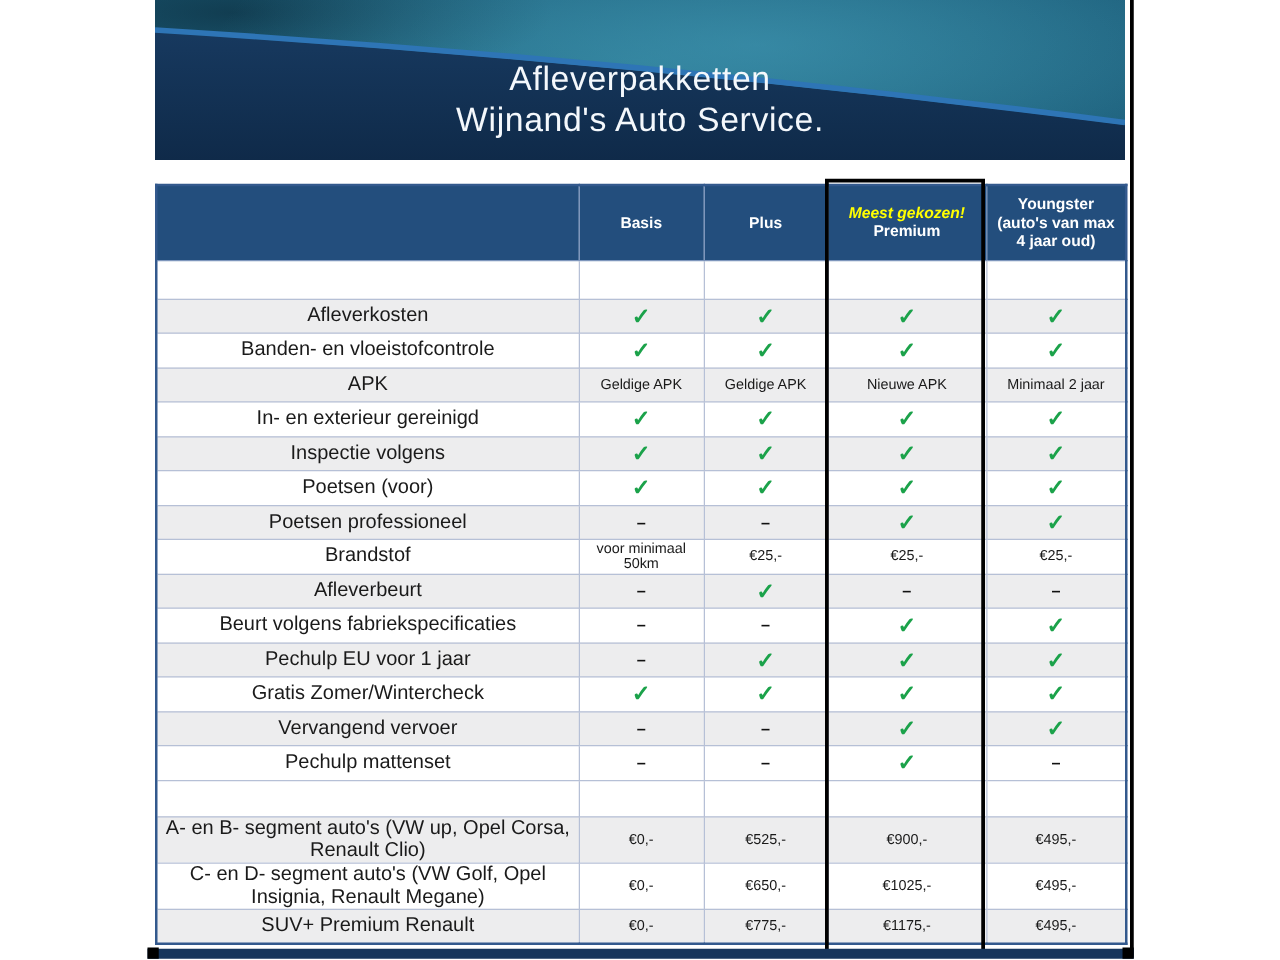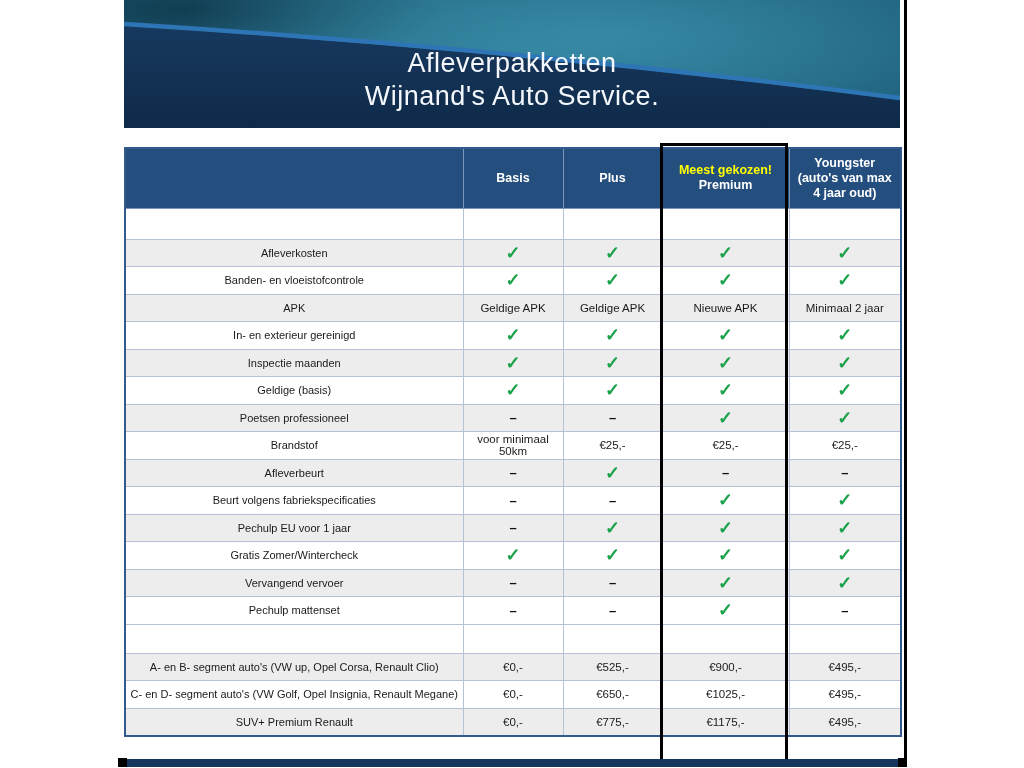--- a/index.html
+++ b/index.html
@@ -34,32 +34,32 @@
     font-family:"Liberation Sans", sans-serif;
   }
   col.c0 { width:338px; } col.c1 { width:100px; } col.c2 { width:99px; }
   col.c3 { width:127px; } col.c4 { width:112px; }
 
   tr.head th {
     height:60px; background:#234E7D; color:#ffffff;
     font-size:12.5px; font-weight:bold; text-align:center; vertical-align:middle;
     border:1px solid #7E96BC; padding:2px 4px; line-height:15px;
   }
-  tr.head th .badge { display:block; color:#FFFF00; font-weight:bold; font-size:12.5px; }
+  tr.head th .badge { display:block; color:#FFFF00; font-style:italic; font-weight:bold; font-size:12.5px; }
   tr.head th .cl { display:block; }
 
   tr.body { height:27.5px; }
   tr.body.sp1 { height:31px; }
   tr.body.sp2 { height:29px; }
   tr.body td {
     border:1px solid #B6C0D6; text-align:center; vertical-align:middle;
     font-size:11.5px; color:#1a1a1a; padding:0 3px; background:#ffffff;
   }
   tr.body.alt td { background:#EDEDEE; }
-  tr.body td.lbl { font-size:11px;margin-top:35px; }
+  tr.body td.lbl { font-size:16px;margin-top:35px; }
   .check { color:#1BA24A; font-size:18px; font-weight:bold; line-height:1; }
   .dash  { color:#111; font-size:13px; font-weight:bold; line-height:1; }
 
   
   #premium-frame {
     position:absolute; left:536px; top:-4px; width:128px; height:622px;
     border:3px solid #000; pointer-events:none;
   }
 
   
@@ -148,28 +148,28 @@
             <td>Minimaal 2 jaar</td>
           </tr>
           <tr class="body">
             <td class="lbl">In- en exterieur gereinigd</td>
             <td><span class="check">✓</span></td>
             <td><span class="check">✓</span></td>
             <td><span class="check">✓</span></td>
             <td><span class="check">✓</span></td>
           </tr>
           <tr class="body alt">
-            <td class="lbl">Inspectie maanden</td>
-            <td><span class="check">✓</span></td>
-            <td><span class="check">✓</span></td>
-            <td><span class="check">✓</span></td>
-            <td><span class="check">✓</span></td>
-          </tr>
-          <tr class="body">
-            <td class="lbl">Geldige (basis)</td>
+            <td class="lbl">Inspectie volgens</td>
+            <td><span class="check">✓</span></td>
+            <td><span class="check">✓</span></td>
+            <td><span class="check">✓</span></td>
+            <td><span class="check">✓</span></td>
+          </tr>
+          <tr class="body">
+            <td class="lbl">Poetsen (voor)</td>
             <td><span class="check">✓</span></td>
             <td><span class="check">✓</span></td>
             <td><span class="check">✓</span></td>
             <td><span class="check">✓</span></td>
           </tr>
           <tr class="body alt">
             <td class="lbl">Poetsen professioneel</td>
             <td><span class="dash">–</span></td>
             <td><span class="dash">–</span></td>
             <td><span class="check">✓</span></td>

